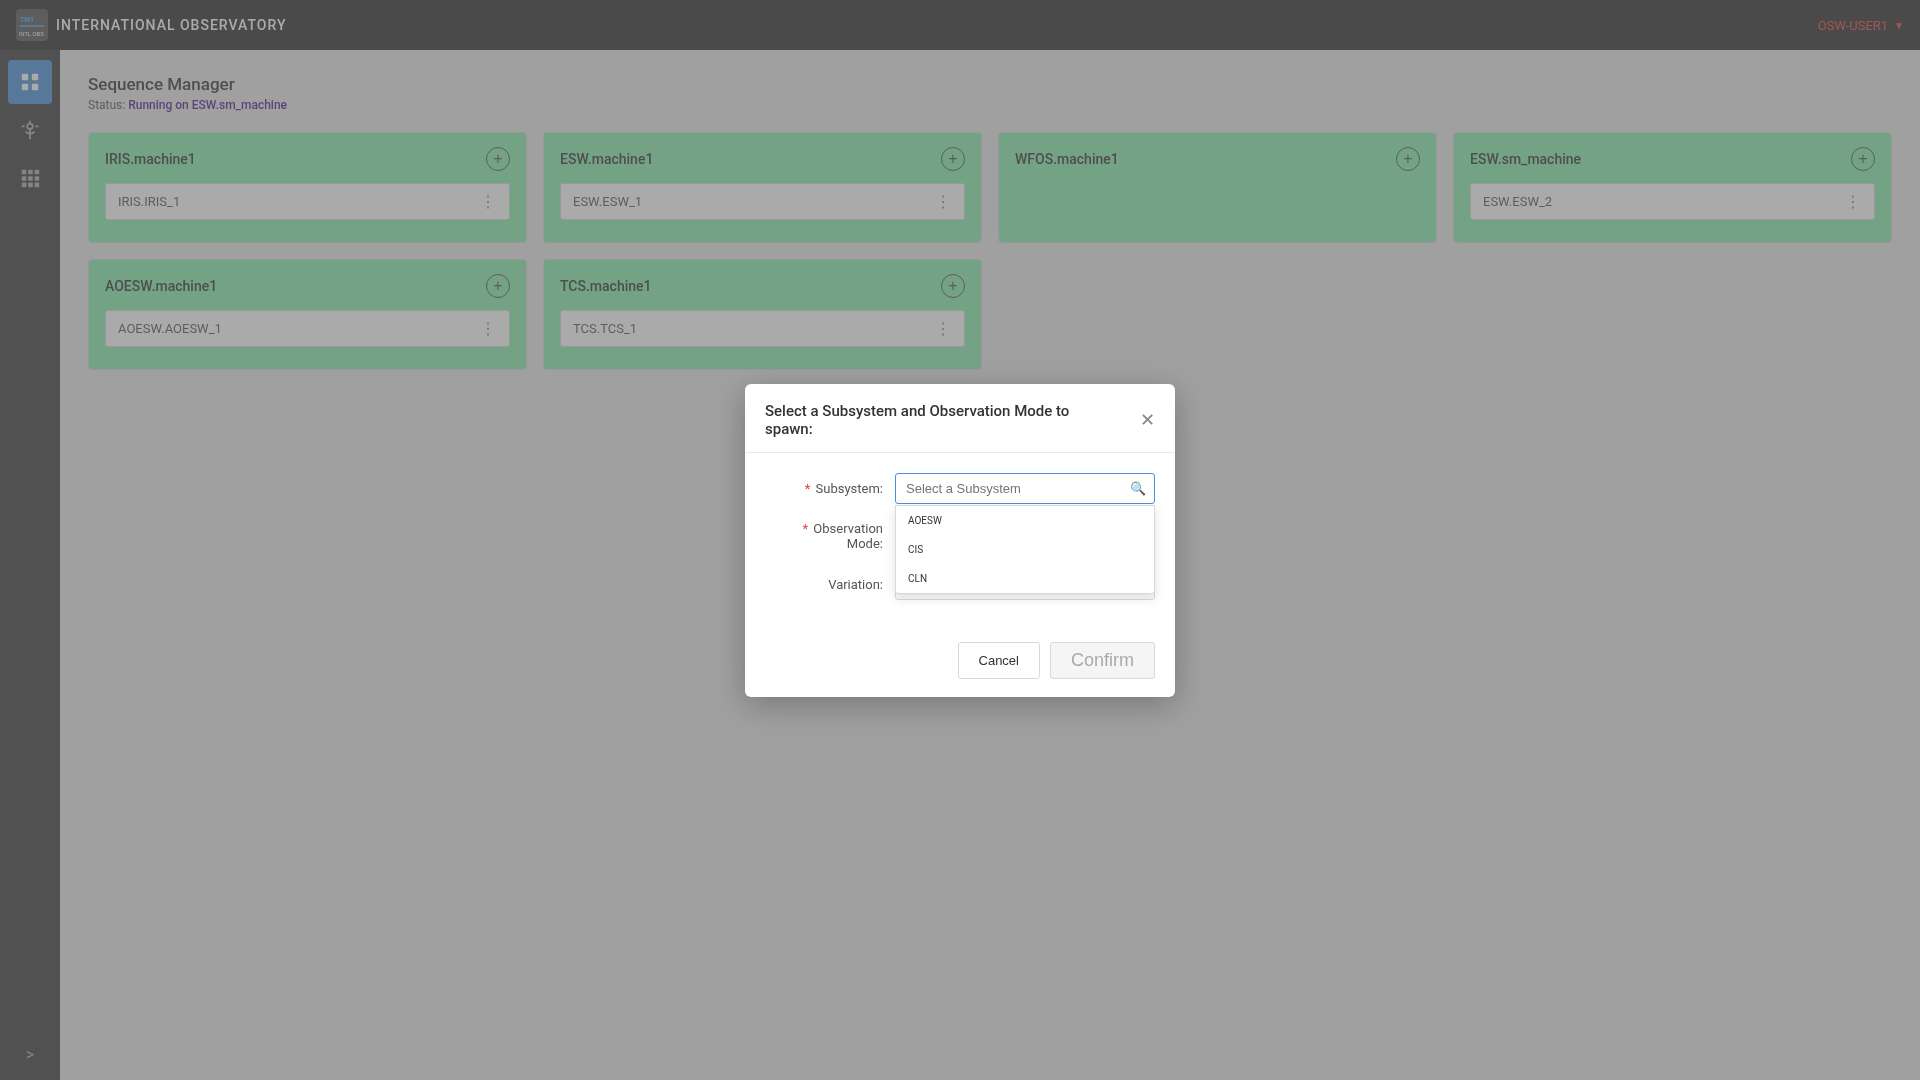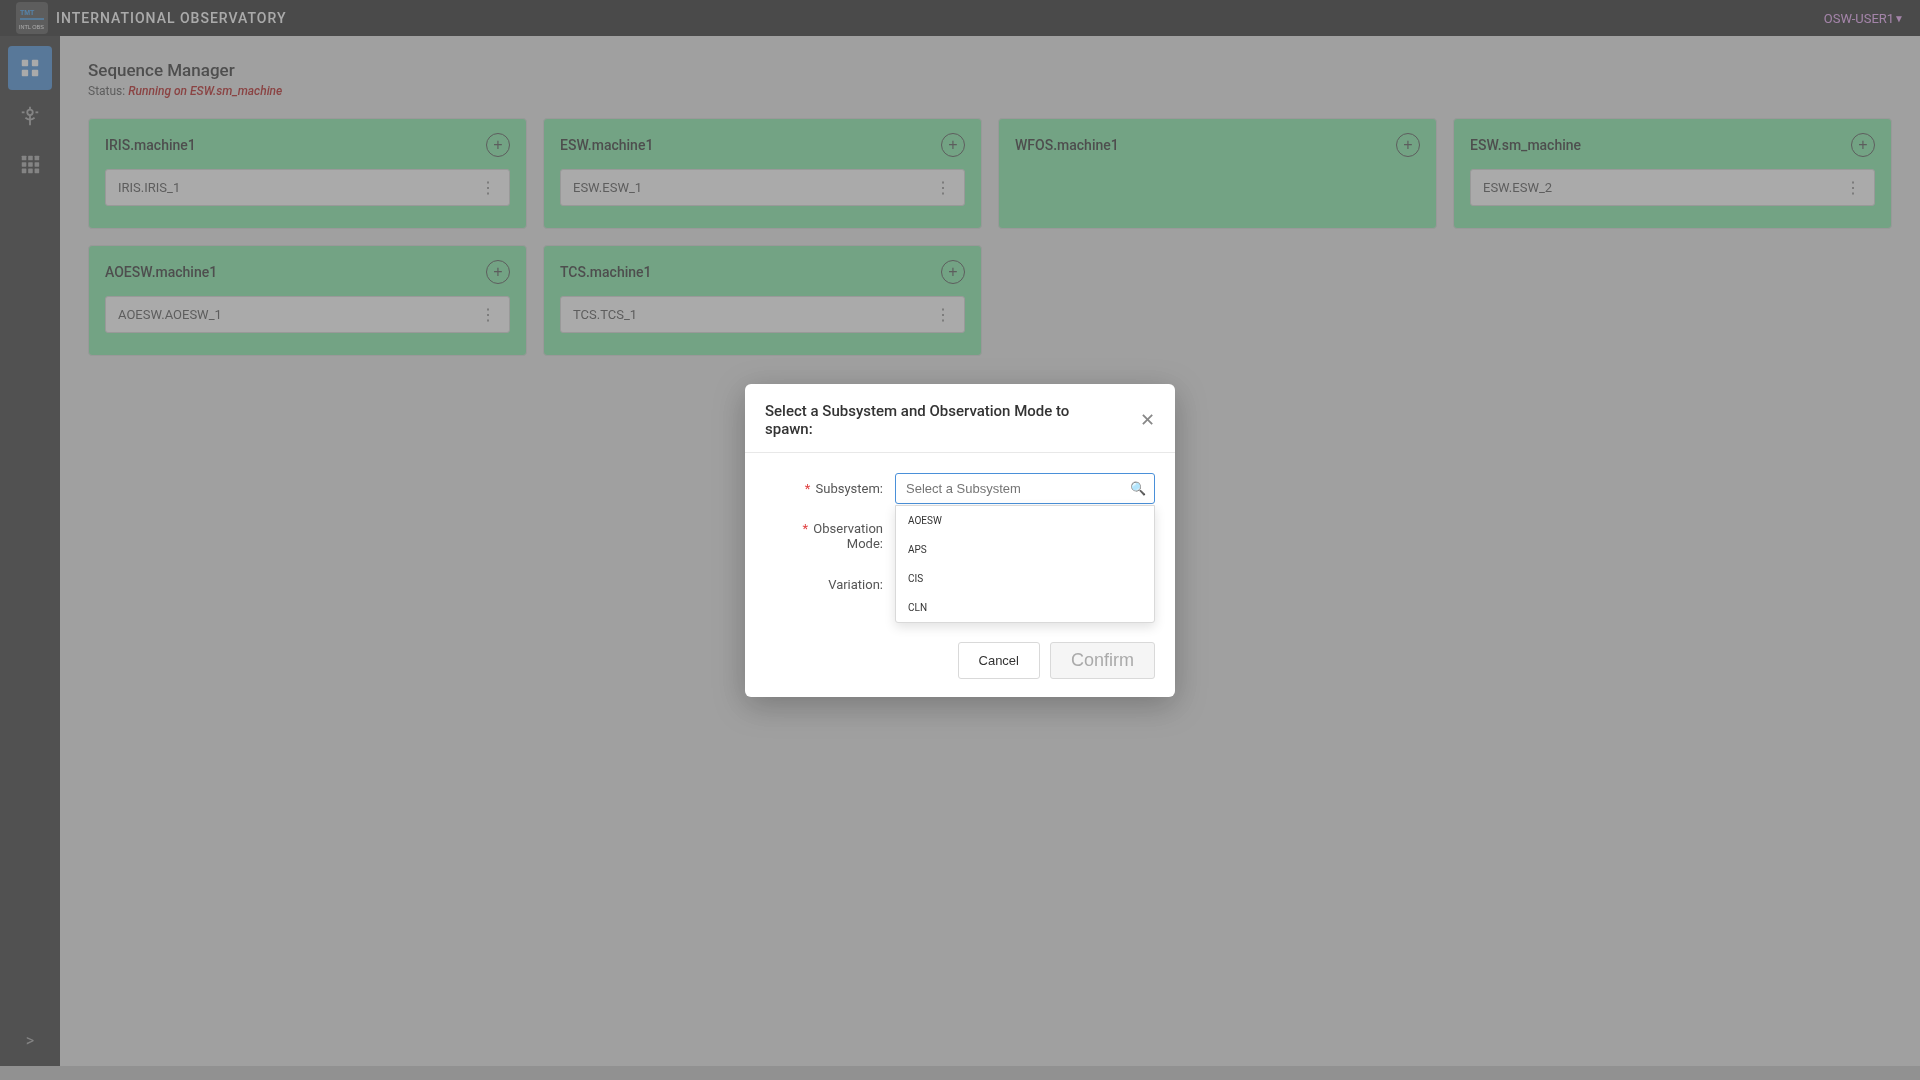--- a/index.html
+++ b/index.html
@@ -4,21 +4,21 @@
   <style>
     * { box-sizing: border-box; margin: 0; padding: 0; }
     body { font-family: -apple-system, BlinkMacSystemFont, 'Segoe UI', Roboto, sans-serif; background: #c8c8c8; width: 1920px; height: 1080px; overflow: hidden; }
 
     
     .header {
       display: flex;
       align-items: center;
       justify-content: space-between;
       background: #2c2c2c;
-      height: 36px;
+      height: 50px;
       padding: 0 16px;
     }
     .header-left {
       display: flex;
       align-items: center;
       gap: 10px;
     }
     .tmt-logo {
       display: flex;
       align-items: center;
@@ -28,24 +28,25 @@
       width: 32px;
       height: 32px;
     }
     .header-title {
       color: #ffffff;
       font-size: 14px;
       font-weight: 500;
       letter-spacing: 1px;
     }
     .header-user {
-      color: #f0abfc;
-      font-size: 13px;
-      display: flex;
-      align-items: center;
+      color: #ef4444;
+      font-size: 13px;
+      display: flex;
+      align-items: center;
+      gap: 6px;
       cursor: pointer;
     }
     .chevron-down {
       font-size: 10px;
     }
 
     
     .app-body {
       display: flex;
       height: calc(1080px - 50px);
@@ -116,23 +117,22 @@
       font-size: 17px;
       font-weight: 500;
       color: #333333;
     }
     .section-status {
       font-size: 12px;
       color: #555;
       margin-top: 4px;
     }
     .status-running {
-      color: #b91c1c;
+      color: #4c1d95;
       font-weight: 500;
-      font-style: italic;
     }
     .section-actions {
       display: flex;
       gap: 10px;
       align-items: center;
     }
     .btn {
       padding: 6px 16px;
       border-radius: 3px;
       font-size: 13px;
@@ -520,21 +520,20 @@
           <span class="required-star">*</span>
           <span>Subsystem:</span>
         </label>
         <div class="form-field">
           <input class="subsystem-input" type="text" placeholder="Select a Subsystem" style="">
           <span class="search-icon-input">🔍</span>
 
           
           <div class="dropdown-list">
             <div class="dropdown-item">AOESW</div>
-            <div class="dropdown-item">APS</div>
             <div class="dropdown-item">CIS</div>
             <div class="dropdown-item">CLN</div>
           </div>
         </div>
       </div>
 
       <div class="form-row">
         <label class="form-label">
           <span class="required-star">*</span>
           <span>Observation Mode:</span>

